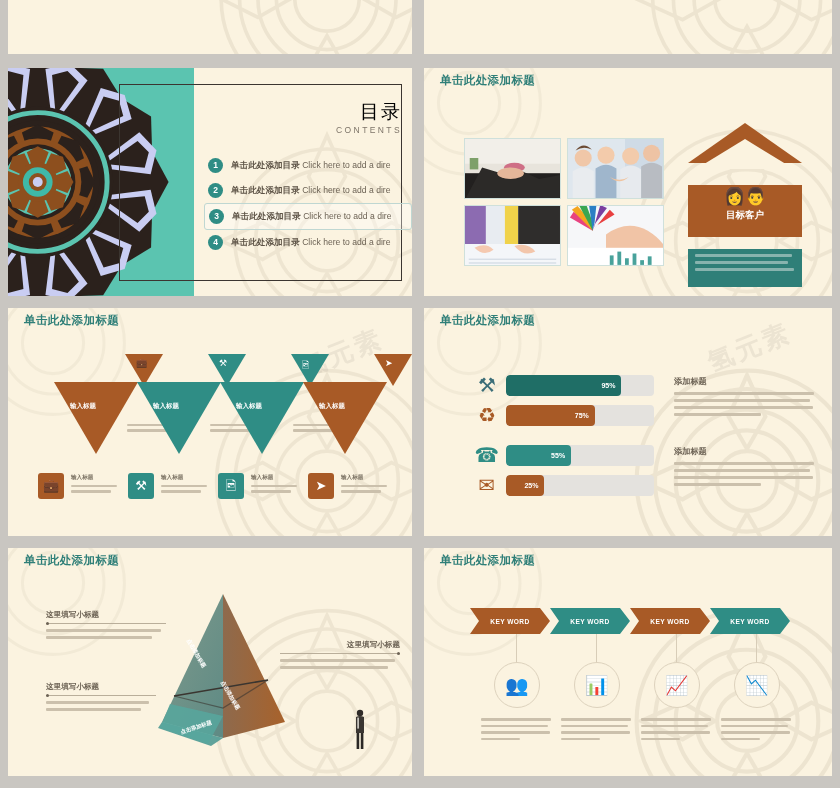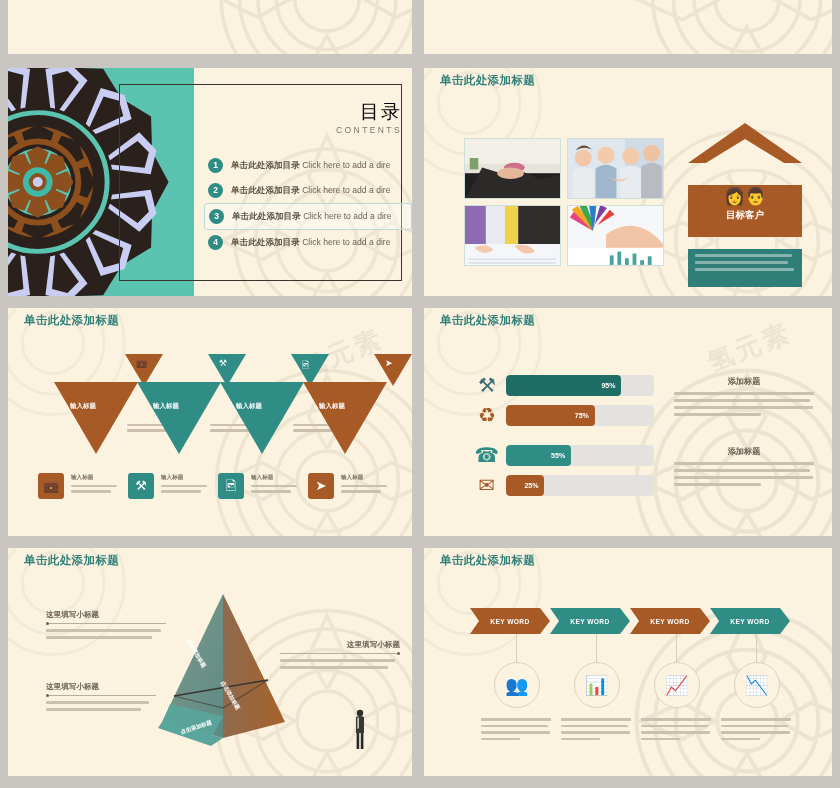--- a/index.html
+++ b/index.html
@@ -98,21 +98,21 @@
   .tile-tx .r.s{width:40px;}
 
   #slideBars{left:424px;top:308px;width:408px;height:228px;}
   .bar-block{position:absolute;left:44px;}
   .bar-row{display:flex;align-items:center;height:30px;}
   .bar-ic{width:38px;font-size:20px;text-align:center;flex:0 0 auto;}
   .bar-track{position:relative;width:148px;height:21px;background:#e4e2de;border-radius:4px;overflow:hidden;}
   .bar-fill{position:absolute;left:0;top:0;height:21px;border-radius:4px;
     color:#fff;font-size:7px;font-weight:bold;text-align:right;line-height:21px;padding-right:6px;box-sizing:border-box;}
   .bar-side{position:absolute;left:250px;width:140px;}
-  .bar-side .h{font-size:8.2px;font-weight:bold;color:#6d6355;margin-bottom:5px;text-align:center;}
+  .bar-side .h{font-size:8.2px;font-weight:bold;color:#6d6355;margin-bottom:5px;}
   .bar-side .r{height:3px;background:#cbc0ac;border-radius:1px;margin-bottom:4px;}
   .bar-side .r.a{width:100%}.bar-side .r.b{width:97%}.bar-side .r.c{width:99%}.bar-side .r.d{width:62%}
 
   
   #slidePyr{left:8px;top:548px;width:404px;height:228px;}
   .pyr{position:absolute;left:148px;top:40px;width:135px;height:160px;}
   .pyr-lab{position:absolute;font-size:5.4px;color:#fff;font-weight:bold;white-space:nowrap;}
   .callout{position:absolute;}
   .callout .h{font-size:7.6px;font-weight:bold;color:#6d6355;}
   .callout .rule{height:1px;background:#b9ae9a;margin:3px 0 5px;position:relative;}

